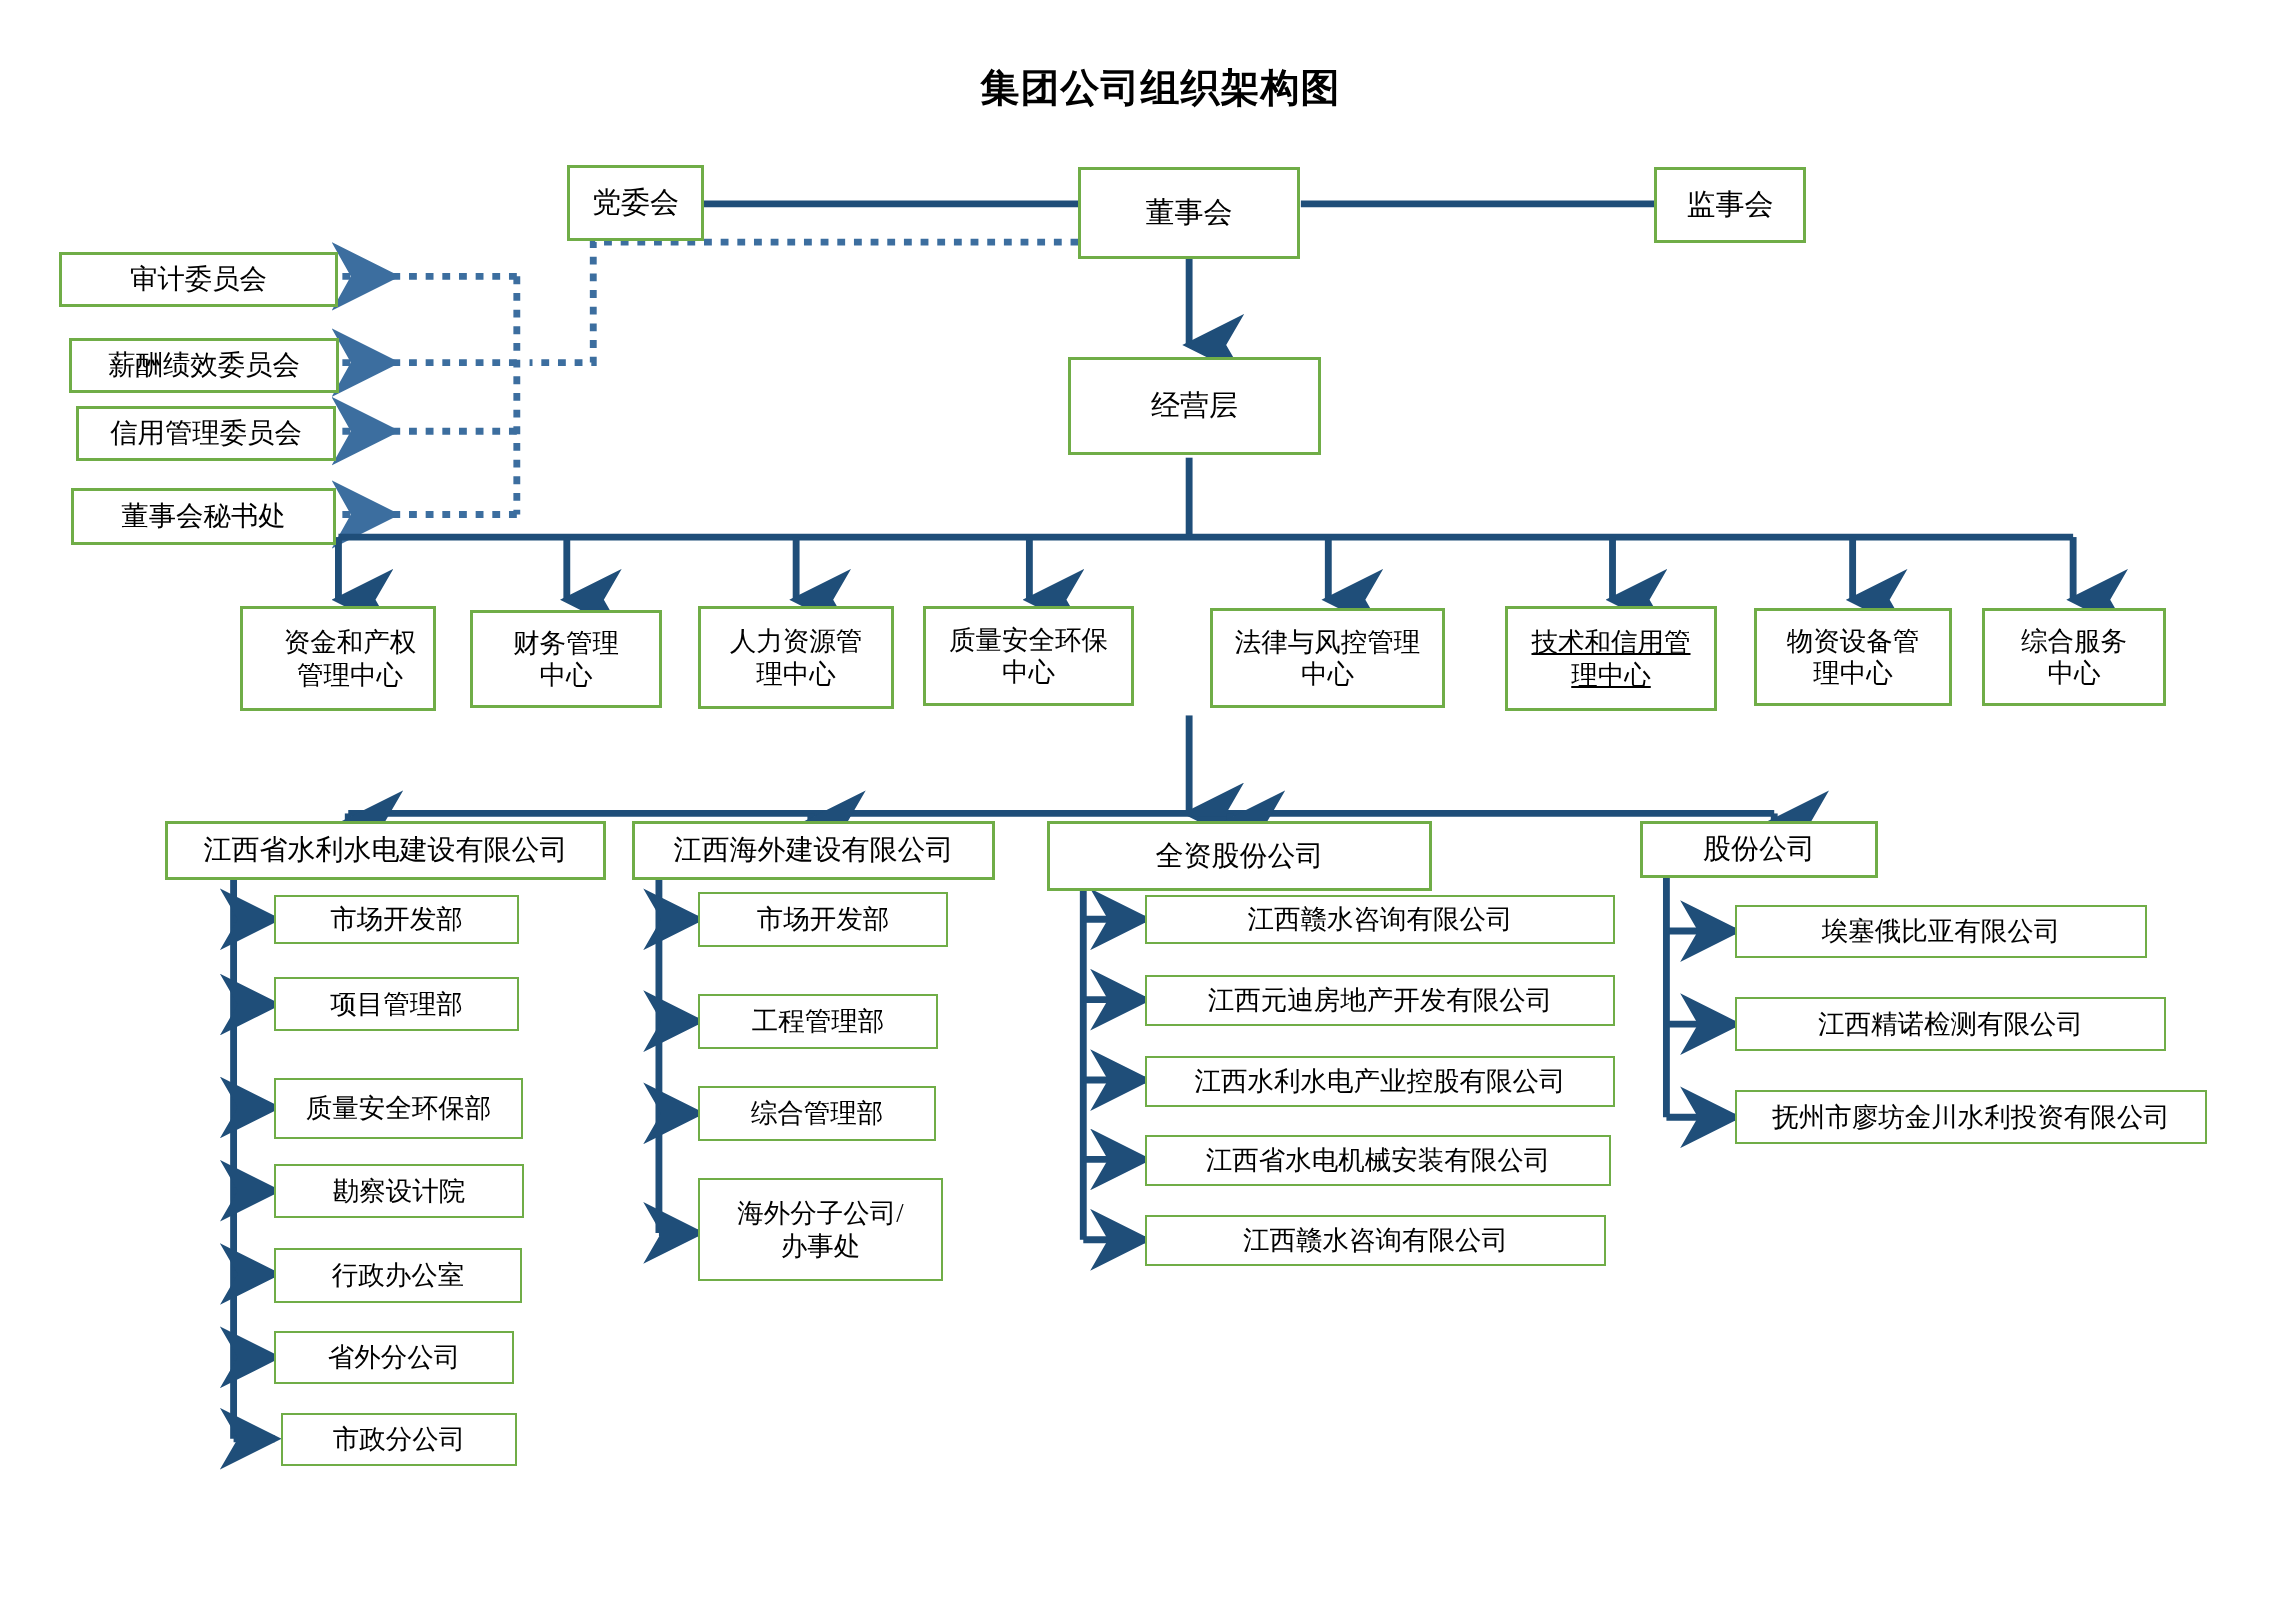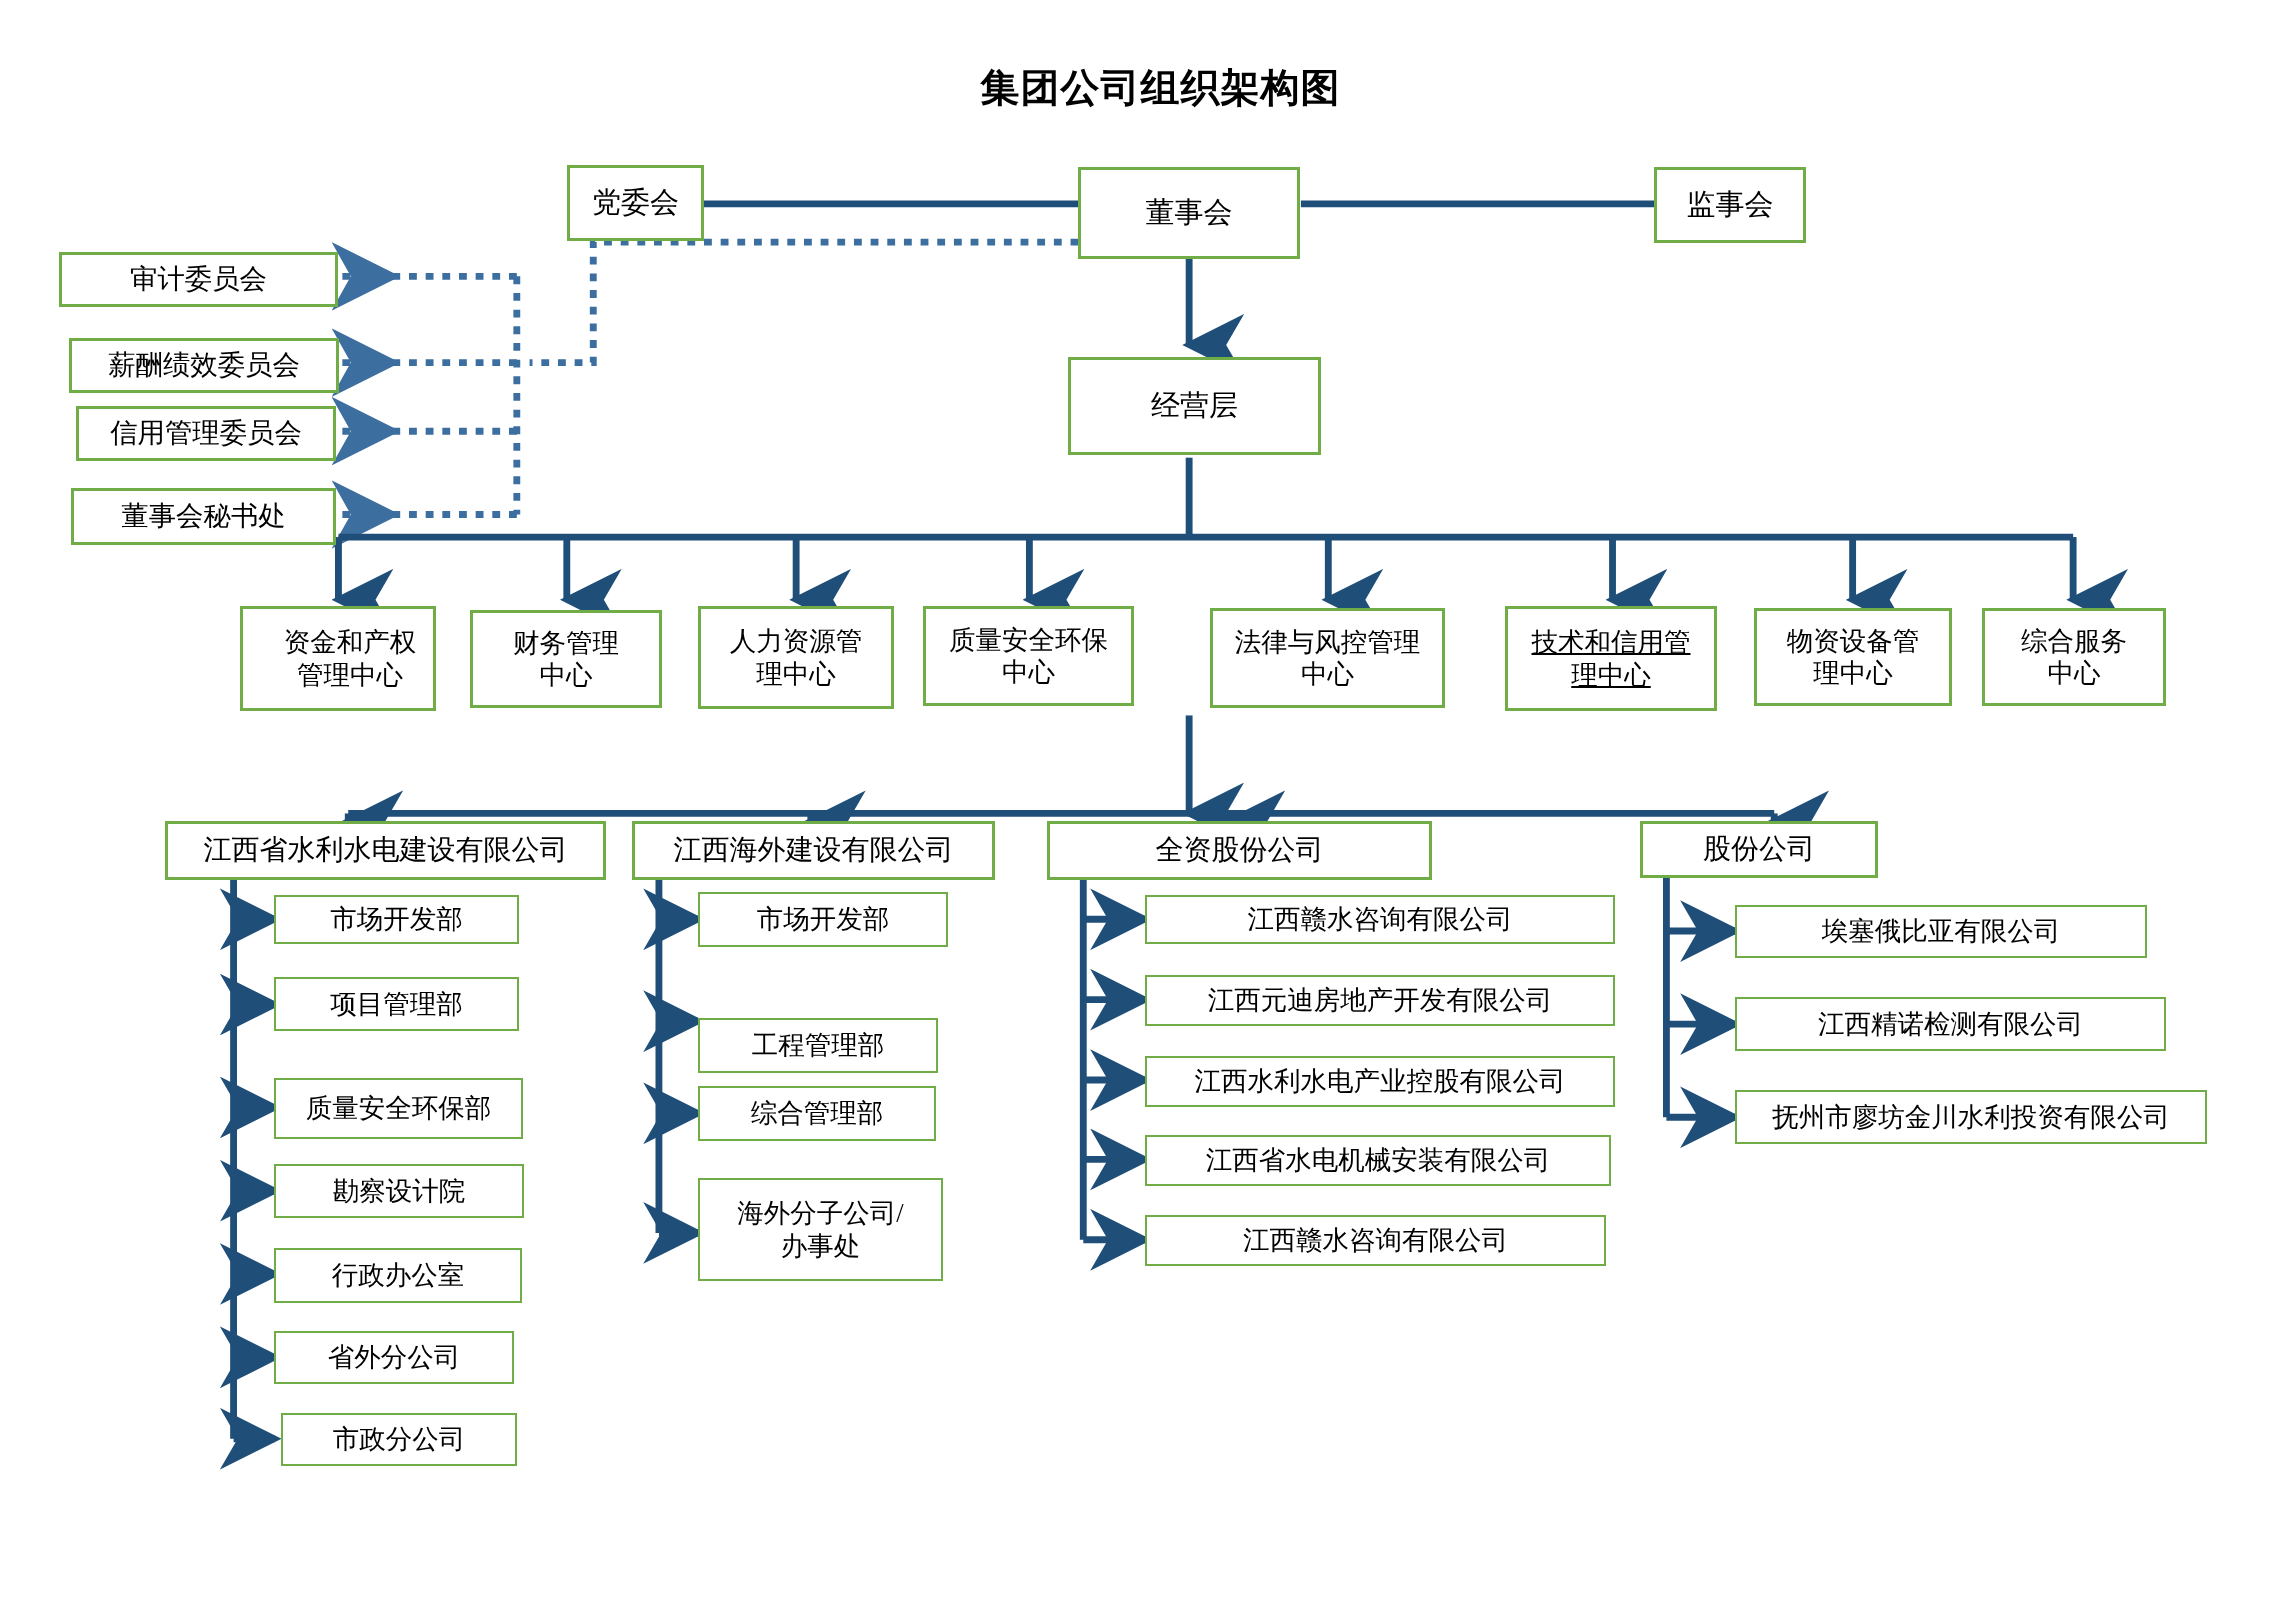--- a/index.html
+++ b/index.html
@@ -181,33 +181,33 @@
 中心</div>
   <div class="node" style="left:1505px; top:606px; width:212px; height:105px; font-size:26.5px;text-decoration:underline;">技术和信用管
 理中心</div>
   <div class="node" style="left:1754px; top:608px; width:198px; height:98px; font-size:26.5px;">物资设备管
 理中心</div>
   <div class="node" style="left:1982px; top:608px; width:184px; height:98px; font-size:26.5px;">综合服务
 中心</div>
 
   <div class="node" style="left:165px; top:821px; width:441px; height:59px; font-size:28px;">江西省水利水电建设有限公司</div>
   <div class="node" style="left:632px; top:821px; width:363px; height:59px; font-size:28px;">江西海外建设有限公司</div>
-  <div class="node" style="left:1047px; top:821px; width:385px; height:59px; font-size:28px;">全资股份公司</div>
+  <div class="node" style="left:1047px; top:821px; width:385px; height:70px; font-size:28px;">全资股份公司</div>
   <div class="node" style="left:1640px; top:821px; width:238px; height:57px; font-size:28px;">股份公司</div>
 
   <div class="node thin" style="left:274px; top:895px; width:245px; height:49px; font-size:26.5px;">市场开发部</div>
   <div class="node thin" style="left:274px; top:977px; width:245px; height:54px; font-size:26.5px;">项目管理部</div>
   <div class="node thin" style="left:274px; top:1078px; width:249px; height:61px; font-size:26.5px;">质量安全环保部</div>
   <div class="node thin" style="left:274px; top:1164px; width:250px; height:54px; font-size:26.5px;">勘察设计院</div>
   <div class="node thin" style="left:274px; top:1248px; width:248px; height:55px; font-size:26.5px;">行政办公室</div>
   <div class="node thin" style="left:274px; top:1331px; width:240px; height:53px; font-size:26.5px;">省外分公司</div>
   <div class="node thin" style="left:281px; top:1413px; width:236px; height:53px; font-size:26.5px;">市政分公司</div>
 
   <div class="node thin" style="left:698px; top:892px; width:250px; height:55px; font-size:26.5px;">市场开发部</div>
-  <div class="node thin" style="left:698px; top:1018px; width:240px; height:55px; font-size:26.5px;">工程管理部</div>
+  <div class="node thin" style="left:698px; top:994px; width:240px; height:55px; font-size:26.5px;">工程管理部</div>
   <div class="node thin" style="left:698px; top:1086px; width:238px; height:55px; font-size:26.5px;">综合管理部</div>
   <div class="node thin" style="left:698px; top:1178px; width:245px; height:103px; font-size:26.5px;">海外分子公司/
 办事处</div>
 
   <div class="node thin" style="left:1145px; top:895px; width:470px; height:49px; font-size:26.5px;">江西赣水咨询有限公司</div>
   <div class="node thin" style="left:1145px; top:975px; width:470px; height:51px; font-size:26.5px;">江西元迪房地产开发有限公司</div>
   <div class="node thin" style="left:1145px; top:1056px; width:470px; height:51px; font-size:26.5px;">江西水利水电产业控股有限公司</div>
   <div class="node thin" style="left:1145px; top:1135px; width:466px; height:51px; font-size:26.5px;">江西省水电机械安装有限公司</div>
   <div class="node thin" style="left:1145px; top:1215px; width:461px; height:51px; font-size:26.5px;">江西赣水咨询有限公司</div>
 

